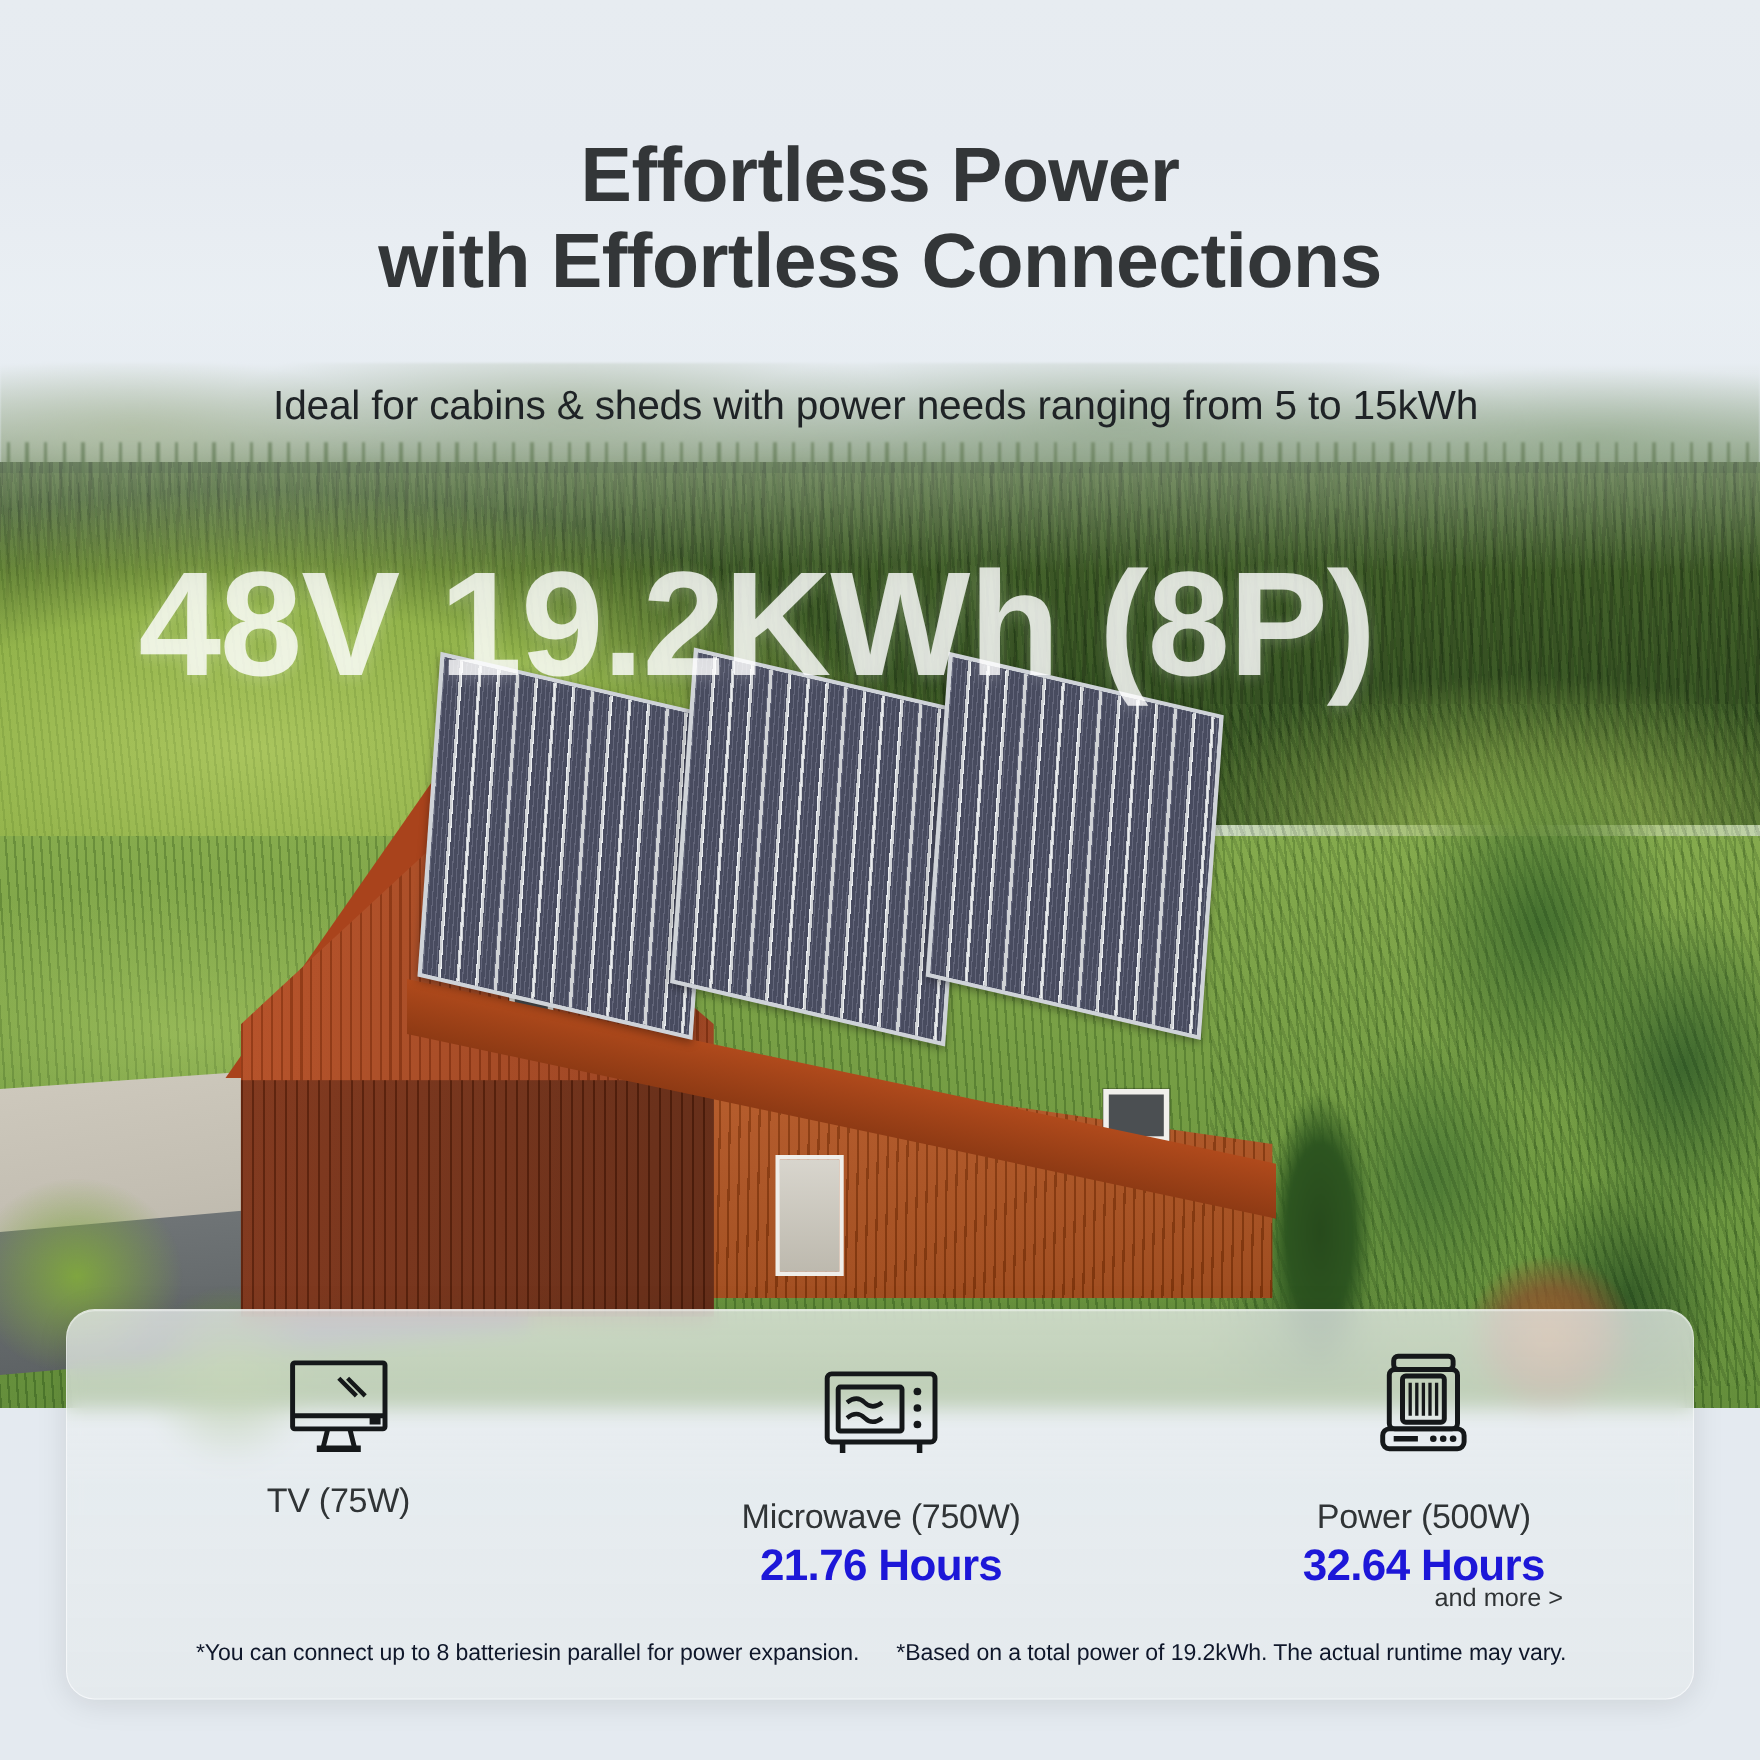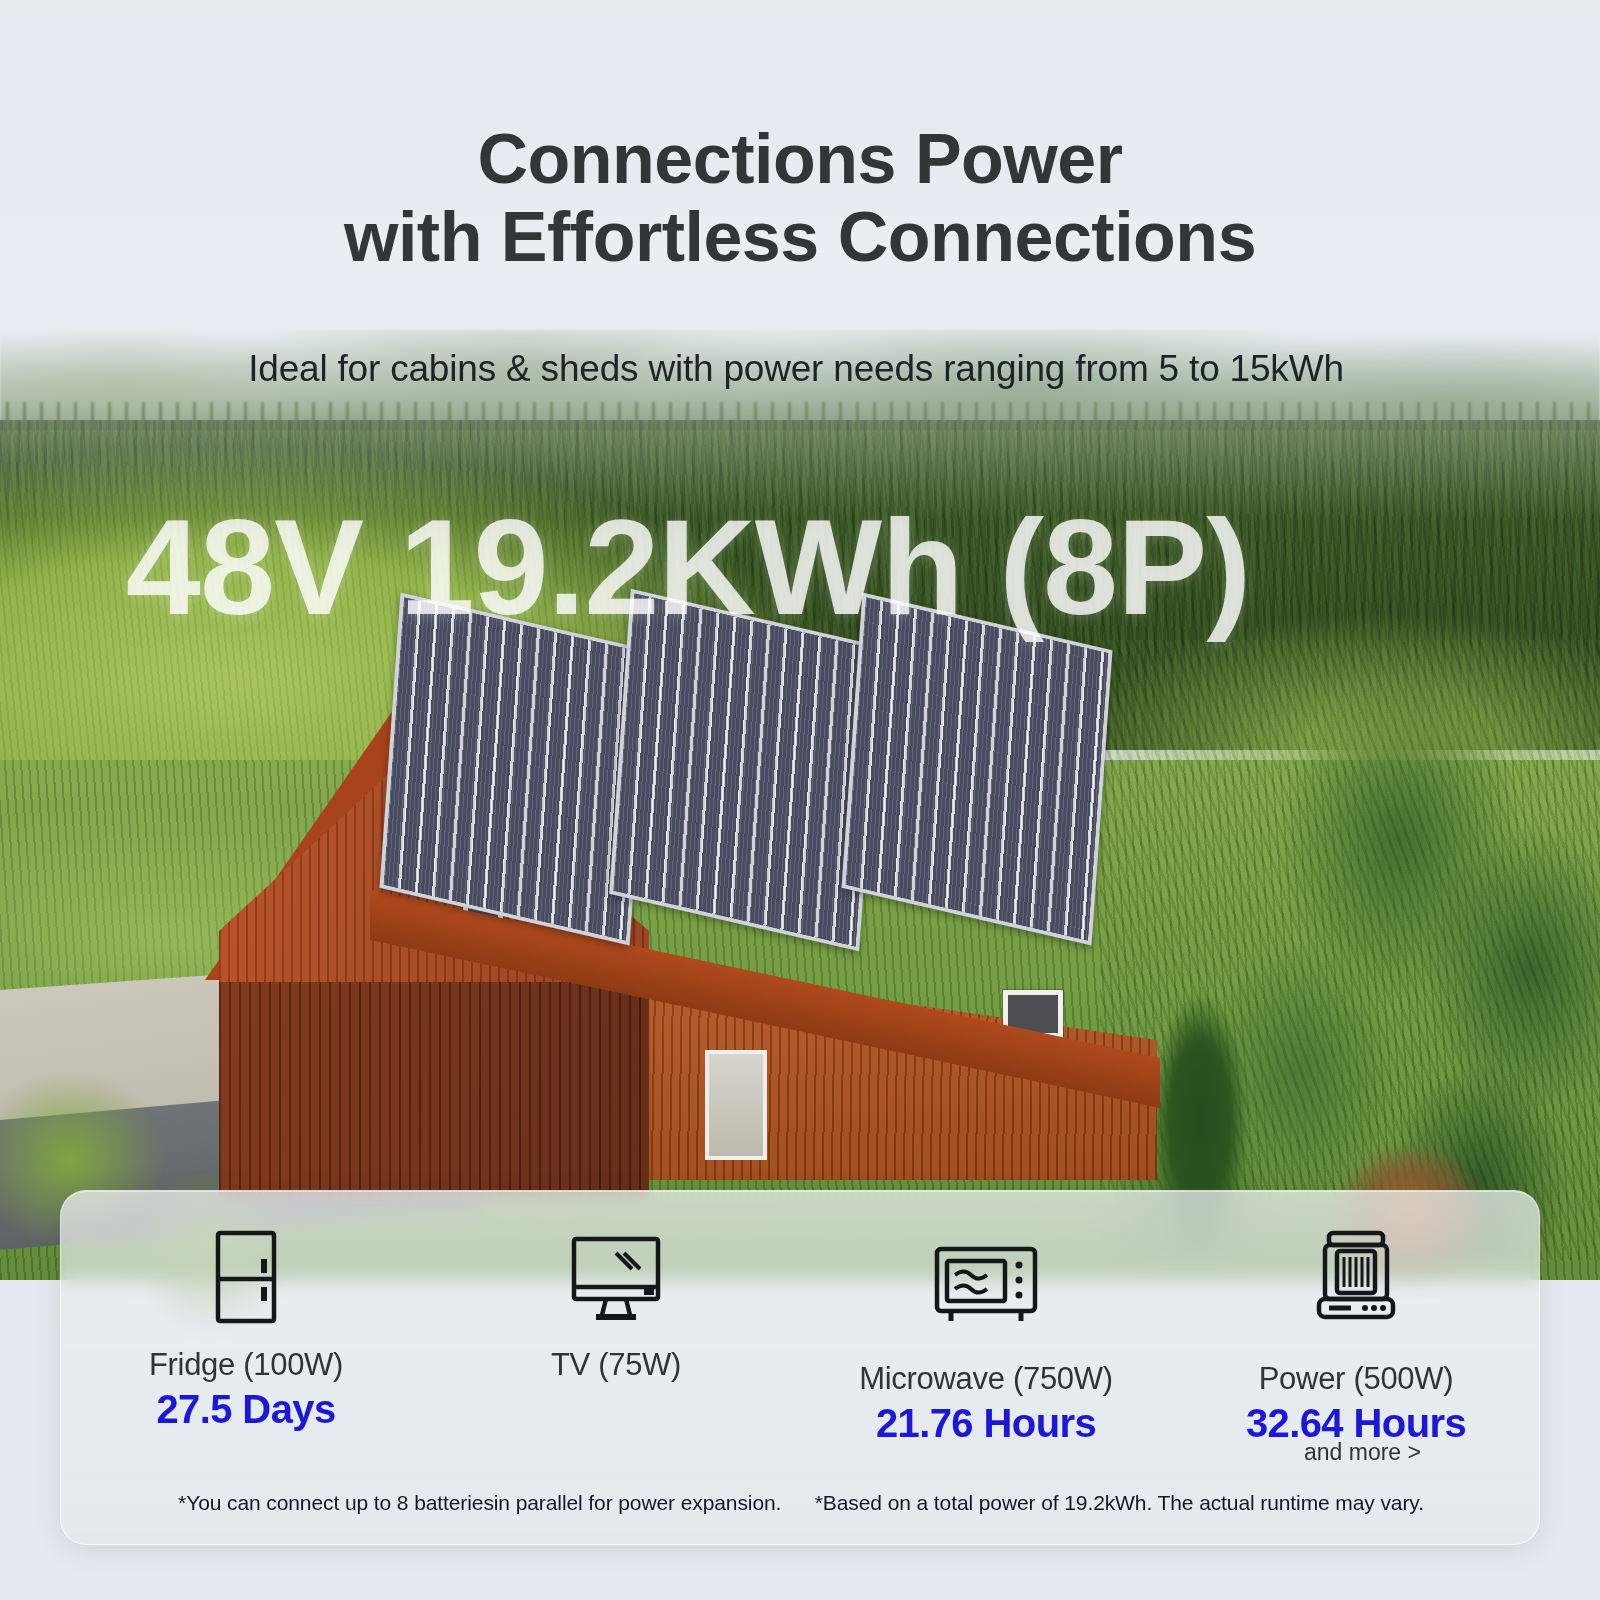--- a/index.html
+++ b/index.html
@@ -352,45 +352,33 @@
         </div>
       <div class="array a3">
           <div class="panelgrid"></div>
         </div>
     </div>
 
     <div class="fog-top"></div>
   </div>
 
   <div class="headline">
-    <span>Connections Power</span>
+    <span>Effortless Power</span>
     <span class="l2">with Effortless Connections</span>
   </div>
 
   <div class="subhead">Ideal for cabins &amp; sheds with power needs ranging from 5 to 15kWh</div>
 
   <div class="hero">48V 19.2KWh (8P)</div>
 
   <div class="panel">
     <div class="panel-haze"></div>
 
     <div class="stats">
 
-      <div class="stat s1">
-        <div class="icon">
-          <svg width="76" height="96" viewBox="0 0 76 96" fill="none" stroke="#15181a" stroke-width="4.5">
-            <rect x="10" y="4" width="56" height="88" rx="2"></rect>
-            <line x1="10" y1="50" x2="66" y2="50"></line>
-            <line x1="56" y1="30" x2="56" y2="44" stroke-width="6"></line>
-            <line x1="56" y1="58" x2="56" y2="72" stroke-width="6"></line>
-          </svg>
-        </div>
-        <div class="label">Fridge (100W)</div>
-        <div class="value">27.5 Days</div>
-      </div>
 
       <div class="stat s2">
         <div class="icon">
           <svg width="100" height="96" viewBox="0 0 100 96" fill="none" stroke="#15181a" stroke-width="4.5">
             <rect x="8" y="10" width="84" height="60" rx="2"></rect>
             <line x1="8" y1="58" x2="92" y2="58"></line>
             <line x1="78" y1="63" x2="88" y2="63" stroke-width="6"></line>
             <line x1="50" y1="24" x2="66" y2="40" stroke-width="4"></line>
             <line x1="58" y1="24" x2="74" y2="40" stroke-width="4"></line>
             <path d="M40 70 L36 86 M60 70 L64 86"></path>

